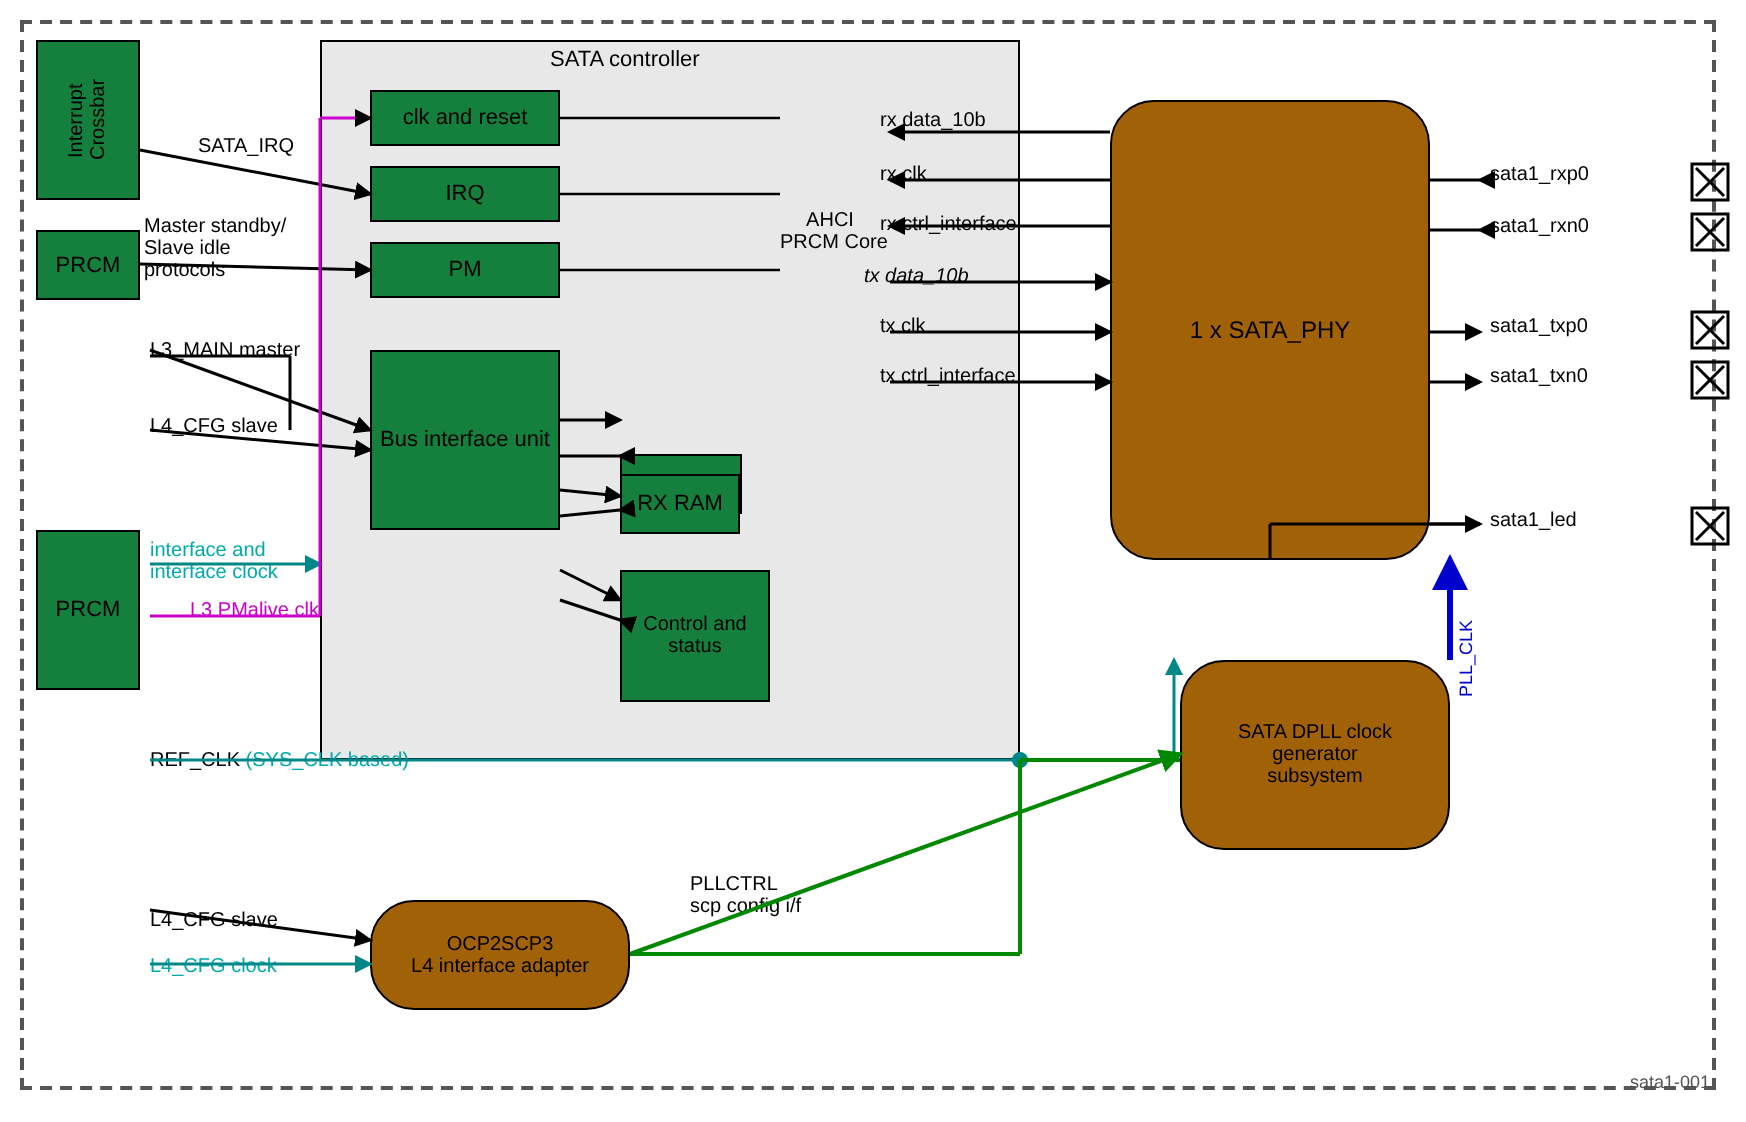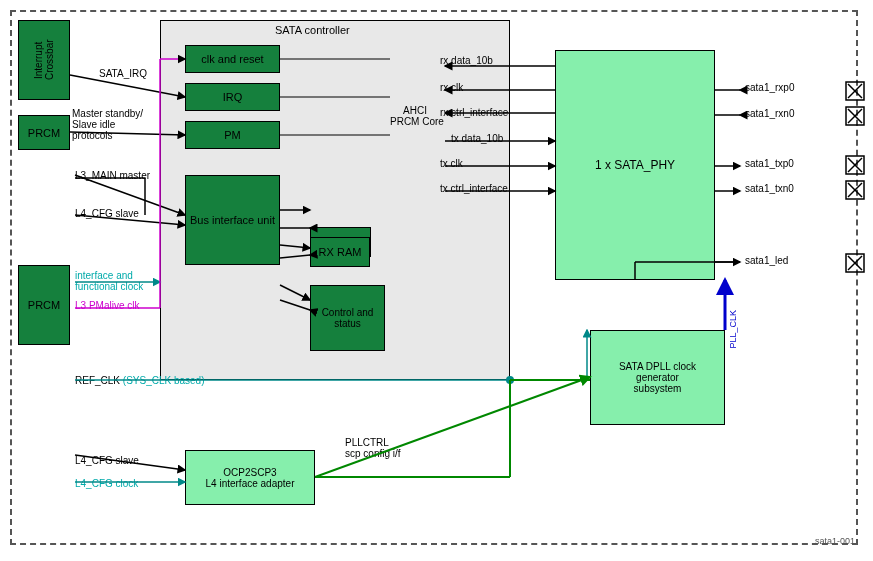--- a/index.html
+++ b/index.html
@@ -29,21 +29,22 @@
     .box {
       position: absolute;
       border: 1.5px solid #000;
       background: #15803d;
       display: flex;
       align-items: center;
       justify-content: center;
       text-align: center;
     }
     .box-gray {
-      background: #86efac;
+      background: #a16207;
+      border-radius: 22px;
     }
     .box-lightgray {
       background: #e8e8e8;
     }
     .label {
       position: absolute;
       font-size: 10px;
       white-space: nowrap;
     }
     
@@ -55,21 +56,21 @@
       pointer-events: none;
     }
     .rotated-text {
       writing-mode: vertical-rl;
       text-orientation: mixed;
       transform: rotate(180deg);
       font-size: 10px;
       text-align: center;
     }
     .cyan-text { color: #00aaaa; }
-    .magenta-text { color: #cc00cc; }
+    .magenta-text { color: #cc00cc; margin-left: 20px; }
   </style>
 </head>
 <body>
 <div class="diagram">
 
   <div class="outer-border"></div>
 
   <span class="label" style="right:18px; bottom:15px; font-size:9px; color:#555;">sata1-001</span>
 
   <div class="box" style="left:18px; top:20px; width:52px; height:80px;">
@@ -148,21 +149,21 @@
     <span>Slave idle</span><br>
     <span>protocols</span>
   </span>
 
   <span class="label" style="left:75px; top:170px;">L3_MAIN master</span>
 
   <span class="label" style="left:75px; top:208px;">L4_CFG slave</span>
 
   <span class="label cyan-text" style="left:75px; top:270px; white-space:normal; width:85px;">
     <span>interface and</span><br>
-    <span>functional clock</span>
+    <span>interface clock</span>
   </span>
 
   <span class="label magenta-text" style="left:75px; top:300px;">L3 PMalive clk</span>
 
   <span class="label" style="left:75px; top:375px;">
     <span>REF_CLK </span>
     <span class="cyan-text">(SYS_CLK based)</span>
   </span>
 
   <span class="label" style="left:75px; top:455px;">L4_CFG slave</span>
@@ -170,21 +171,21 @@
   <span class="label cyan-text" style="left:75px; top:478px;">L4_CFG clock</span>
 
   <span class="label" style="left:345px; top:437px;">
     <span>PLLCTRL</span><br>
     <span>scp config i/f</span>
   </span>
 
   <span class="label" style="left:440px; top:55px;">rx data_10b</span>
   <span class="label" style="left:440px; top:82px;">rx clk</span>
   <span class="label" style="left:440px; top:107px;">rx ctrl_interface</span>
-  <span class="label" style="left:451px; top:133px;">tx data_10b</span>
+  <span class="label" style="left:432px; top:133px;font-style:italic;">tx data_10b</span>
   <span class="label" style="left:440px; top:158px;">tx clk</span>
   <span class="label" style="left:440px; top:183px;">tx ctrl_interface</span>
 
   <span class="label" style="left:745px; top:82px;">sata1_rxp0</span>
   <span class="label" style="left:745px; top:108px;">sata1_rxn0</span>
   <span class="label" style="left:745px; top:158px;">sata1_txp0</span>
   <span class="label" style="left:745px; top:183px;">sata1_txn0</span>
   <span class="label" style="left:745px; top:255px;">sata1_led</span>
 
   <span style="position:absolute; left:728px; top:310px; font-size:9px; color:#0000cc; writing-mode:vertical-rl; transform:rotate(180deg);">PLL_CLK</span>

